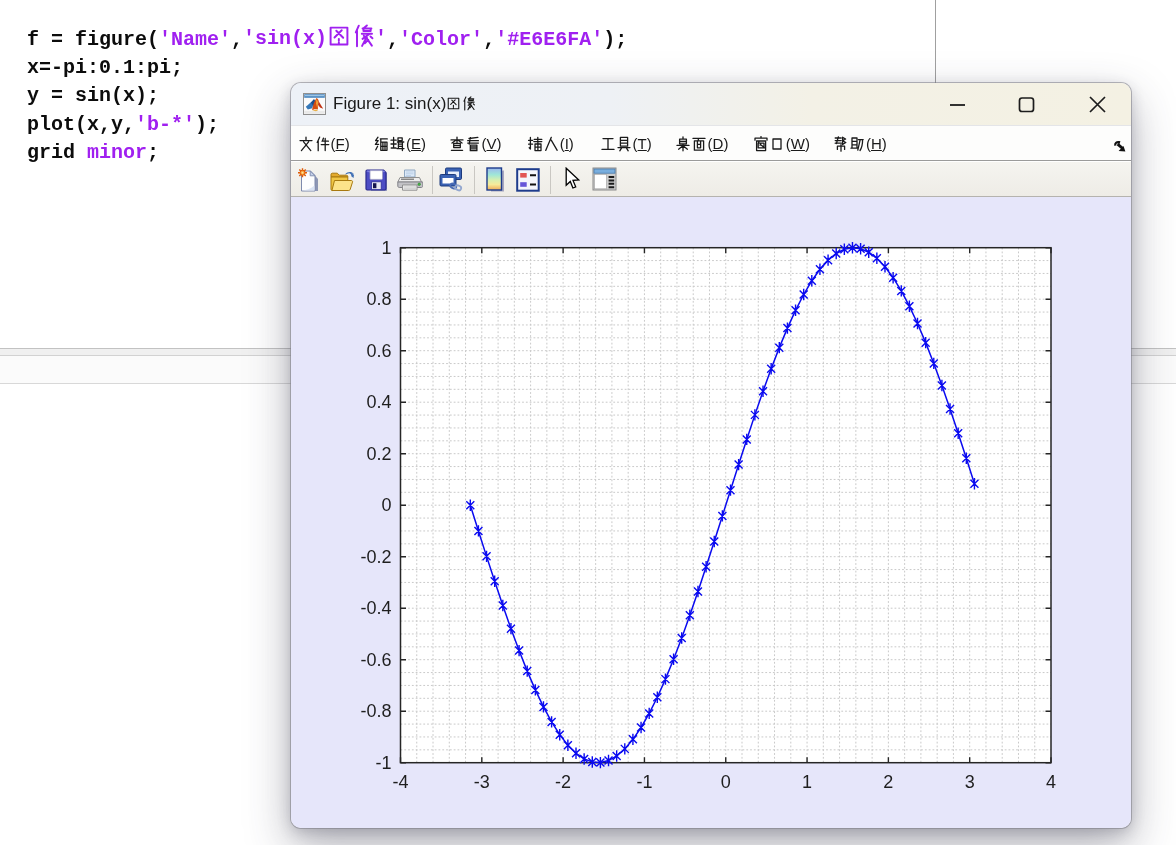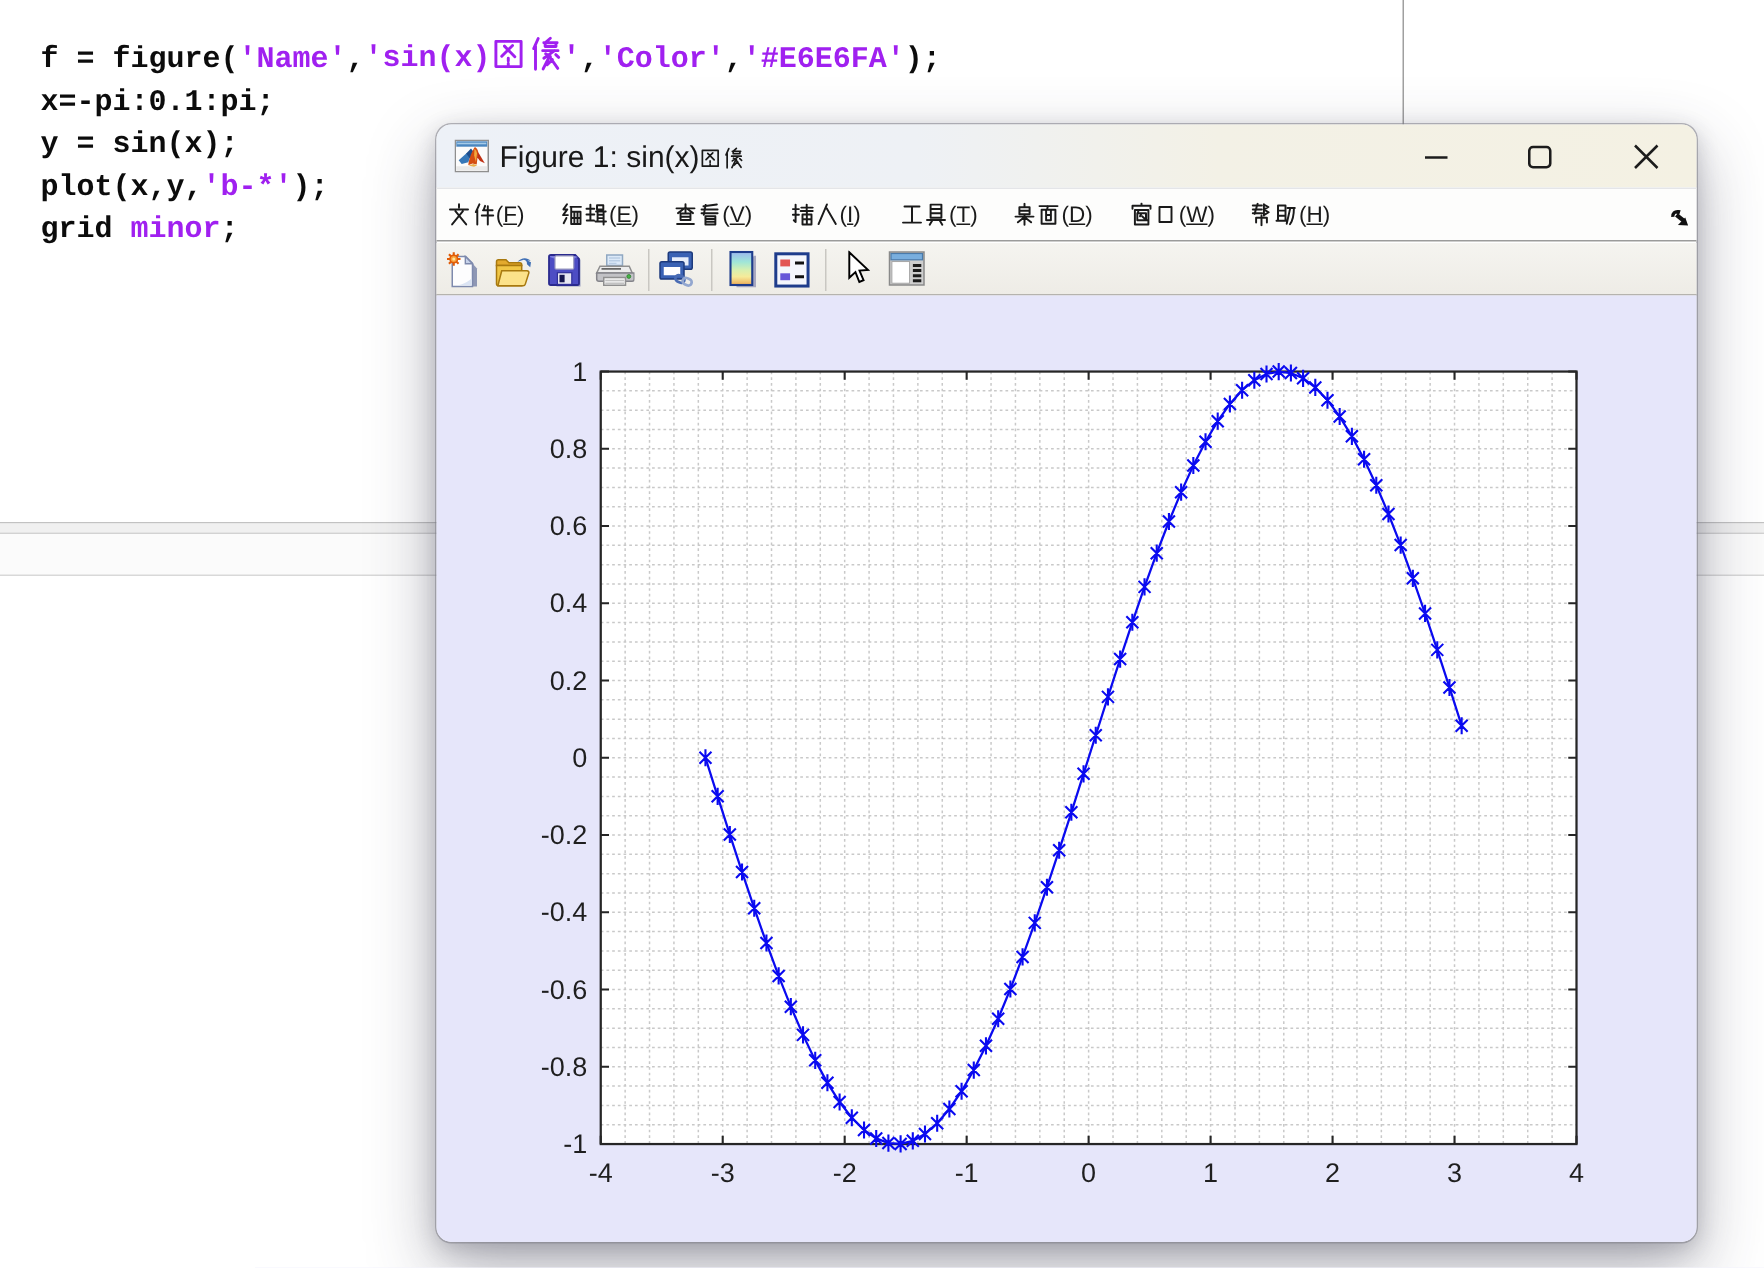--- a/index.html
+++ b/index.html
@@ -5,21 +5,21 @@
 #page { position:relative; width:1176px; height:845px; font-family:"Liberation Sans",sans-serif; }
 .band { position:absolute; left:0; width:1176px; }
 #code { position:absolute; left:27px; top:23.5px; font-family:"Liberation Mono",monospace;
   font-size:20px; line-height:28.5px; font-weight:bold; color:#0c0c0c; white-space:pre; }
 #code .p { color:#A020F0; }
 #win { position:absolute; left:291px; top:83px; width:840px; height:745px; border-radius:10px;
   box-shadow: 0 0 0 1px rgba(125,125,135,.55), 0 18px 45px rgba(50,50,70,.38), 0 4px 14px rgba(50,50,70,.22); }
 #titlebar { position:absolute; left:0; top:0; width:840px; height:41.5px; border-radius:10px 10px 0 0;
   background:linear-gradient(90deg,#edf1f7 0%,#eef1f5 38%,#f3f1e6 62%,#f4f1e3 100%); }
 #mlicon { position:absolute; left:12px; top:9.5px; }
-#wtitle { position:absolute; left:42px; top:11px; font-size:20px; color:#191919; }
+#wtitle { position:absolute; left:42px; top:11px; font-size:17px; color:#191919; }
 #menubar { position:absolute; left:0; top:41.5px; width:840px; height:36px;
   background:#fdfdfc; border-top:1px solid #e4e5e8; border-bottom:1px solid #9b9b9b; }
 .mi { position:absolute; top:9px; font-size:15px; color:#1a1a1a; white-space:nowrap; }
 .ml { margin-left:1px; }
 #dockarr { position:absolute; right:4px; top:12px; }
 #toolbar { position:absolute; left:0; top:78.5px; width:840px; height:35.8px;
   background:linear-gradient(#f5f4f0,#eeece6); border-bottom:1.3px solid #b5b3ae; }
 #canvas { position:absolute; left:0; top:114.3px; width:840px; height:630.7px; background:#E6E6FA;
   border-radius:0 0 10px 10px; overflow:hidden; }
 </style></head>

